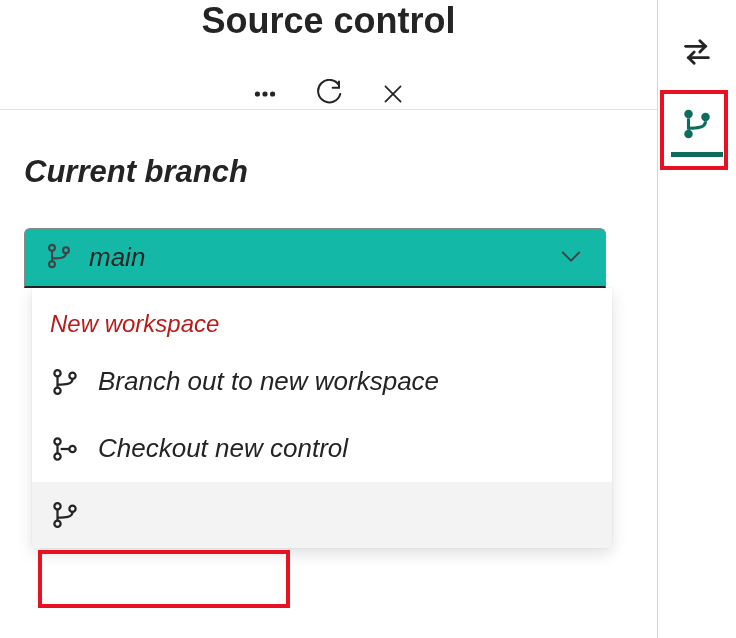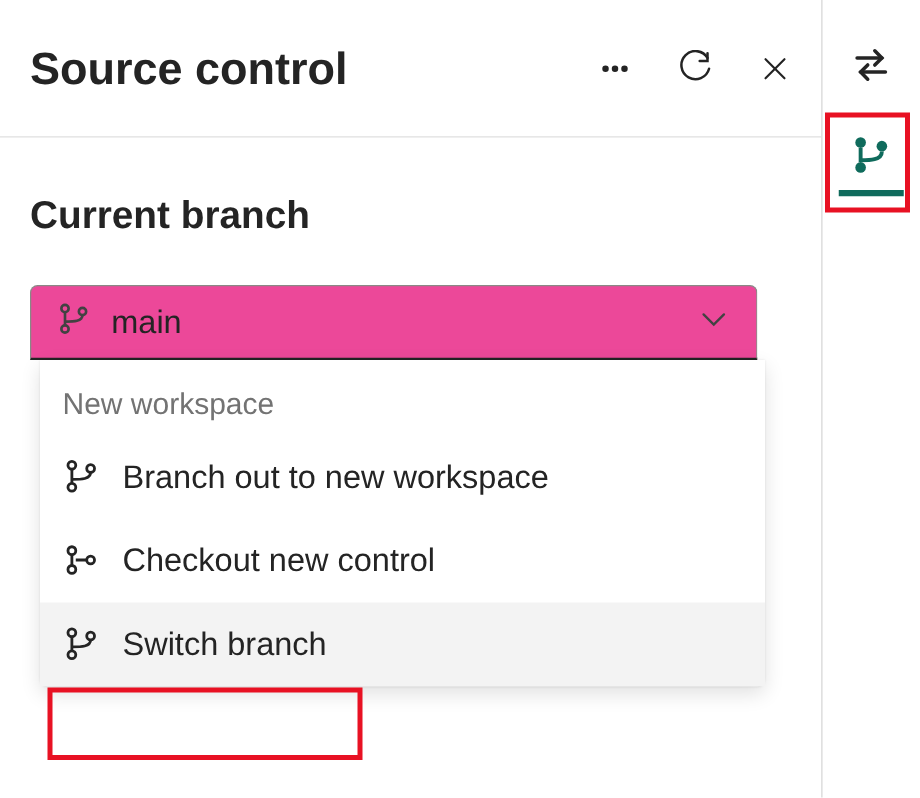--- a/index.html
+++ b/index.html
@@ -20,20 +20,21 @@
       height: 638px;
       border-right: 1px solid #d6d6d6;
       position: relative;
     }
     .header {
       height: 110px;
       border-bottom: 1px solid #e0e0e0;
       display: flex;
       align-items: center;
       padding: 0 24px;
+      flex-direction: column;
     }
     .title {
       font-size: 36px;
       font-weight: 600;
       color: #242424;
       flex: 1;
     }
     .header-actions {
       display: flex;
       align-items: center;
@@ -41,41 +42,42 @@
     }
     .header-icon {
       color: #242424;
       display: flex;
       align-items: center;
       justify-content: center;
       cursor: pointer;
     }
     .content {
       padding: 44px 24px 0 24px;
+      font-style: italic;
     }
     .section-title {
       font-size: 31px;
       font-weight: 600;
       color: #242424;
       margin-bottom: 38px;
     }
     .select-wrapper {
       position: relative;
     }
     .select {
       width: 582px;
       height: 60px;
       border: 1px solid #8a8886;
       border-bottom: 2px solid #242424;
       border-radius: 6px 6px 0 0;
       display: flex;
       align-items: center;
       padding: 0 20px;
       cursor: pointer;
-      background: #ec4899;
+      background: #14b8a6;
     }
     .select-icon {
       color: #424242;
       margin-right: 16px;
     }
     .select-text {
       font-size: 26px;
       color: #242424;
       flex: 1;
     }
@@ -87,26 +89,26 @@
       top: 60px;
       left: 8px;
       width: 580px;
       background: #ffffff;
       box-shadow: 0 6px 16px rgba(0,0,0,0.12), 0 0 2px rgba(0,0,0,0.1);
       border-radius: 0 0 6px 6px;
       padding: 10px 0 0 0;
     }
     .group-label {
       font-size: 24px;
-      color: #737373;
+      color: #b91c1c;
       padding: 12px 18px 10px 18px;
     }
     .menu-item {
       display: flex;
-      align-items: flex-start;
+      align-items: flex-end;
       padding: 18px 18px;
       cursor: pointer;
     }
     .menu-item.hovered {
       background: #f3f3f3;
     }
     .menu-icon {
       color: #242424;
       margin-right: 18px;
       width: 30px;
@@ -256,21 +258,20 @@
         <div class="menu-item hovered">
           <span class="menu-icon">
             <svg width="30" height="30" viewBox="0 0 24 24" fill="none" stroke="currentColor" stroke-width="1.8">
               <circle cx="6" cy="5" r="2.5"></circle>
               <circle cx="6" cy="19" r="2.5"></circle>
               <circle cx="18" cy="7" r="2.5"></circle>
               <path d="M6 7.5 L6 16.5"></path>
               <path d="M18 9.5 C18 14 12 14 6 14"></path>
             </svg>
           </span>
-          <span class="menu-text">Switch branch</span>
         </div>
       </div>
     </div>
   </div>
 </div>
 
 <div class="sidebar">
   <div class="sidebar-icon-btn">
     <svg width="34" height="34" viewBox="0 0 24 24" fill="none" stroke="currentColor" stroke-width="2" stroke-linecap="round">
       <path d="M4 8 L18 8"></path>

